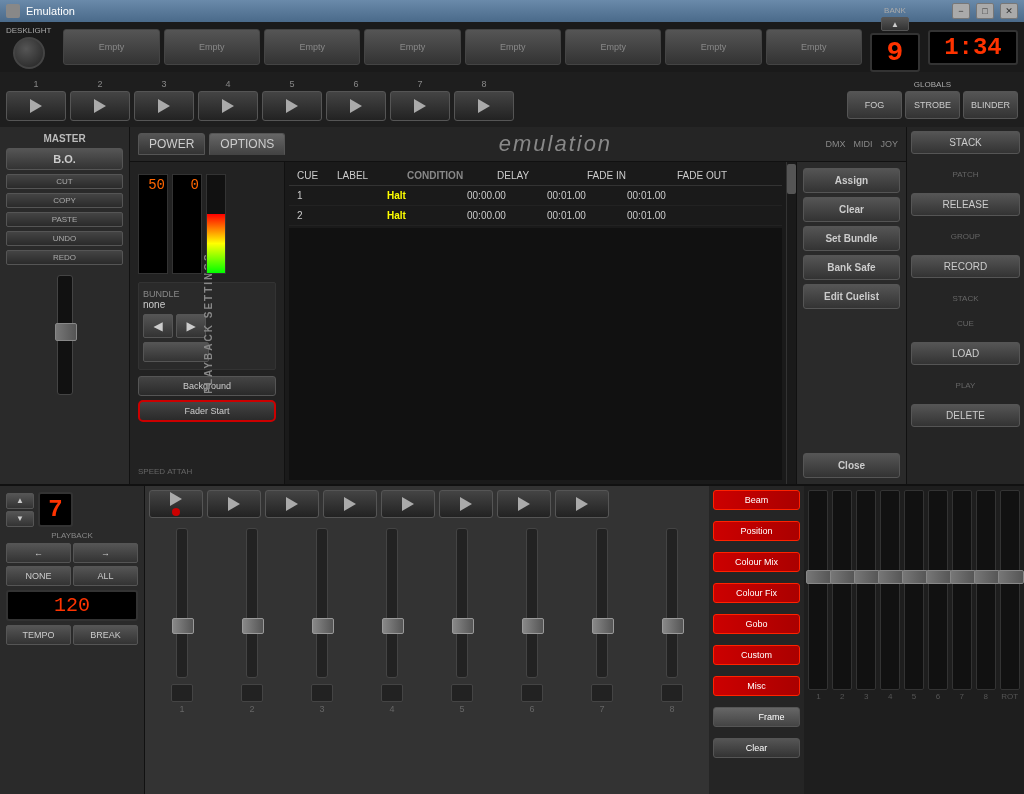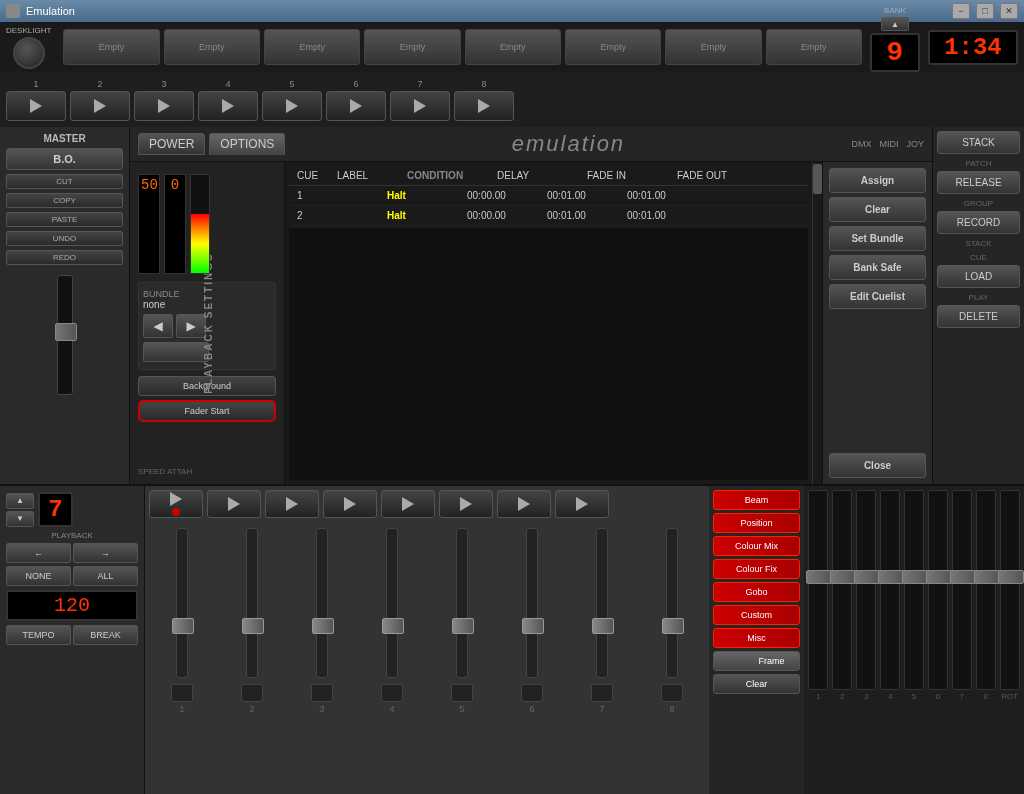--- a/index.html
+++ b/index.html
@@ -355,22 +355,22 @@
       height: 60%;
       position: absolute;
       bottom: 0;
     }
     .num-display {
       background: #000;
       border: 1px solid #333;
       color: #ff6600;
       font-family: 'Courier New', monospace;
       font-size: 14px;
-      width: 22px;
-      text-align: center;
+      width: 30px;
+      text-align: right;
       padding: 2px;
     }
     .bundle-area {
       background: #2a2a2a;
       border: 1px solid #333;
       border-radius: 2px;
       padding: 4px;
       margin: 4px;
     }
     .bundle-label { font-size: 9px; color: #888; }
@@ -458,25 +458,25 @@
       font-size: 10px;
       padding: 6px 4px;
       cursor: pointer;
       text-align: center;
       font-weight: bold;
     }
 
     
     .far-right-panel {
       background: #252525;
-      width: 92px;
+      width: 118px;
       display: flex;
       flex-direction: column;
       padding: 4px;
-      gap: 3px;
+      gap: 14px;
       border-left: 1px solid #111;
     }
     .patch-btn {
       background: linear-gradient(to bottom, #555, #333);
       border: 1px solid #555;
       border-radius: 3px;
       color: #ccc;
       font-size: 10px;
       padding: 5px 3px;
       cursor: pointer;
@@ -637,21 +637,21 @@
       cursor: pointer;
     }
 
     
     .fixture-panel {
       width: 95px;
       background: #252525;
       display: flex;
       flex-direction: column;
       padding: 4px;
-      gap: 3px;
+      gap: 11px;
     }
     .fixture-btn {
       background: linear-gradient(to right, #cc0000, #aa0000);
       border: 1px solid #ff2200;
       border-radius: 3px;
       color: #fff;
       font-size: 9px;
       padding: 4px 6px;
       cursor: pointer;
       text-align: center;
@@ -803,20 +803,28 @@
             <div class="play-triangle"></div>
           </div>
       </div>
       <div class="num-btn-container">
         <span class="num-label">8</span>
         <div class="play-btn">
             <div class="play-triangle"></div>
           </div>
       </div>
     </div>
+    <div class="globals-area">
+      <span class="globals-label">GLOBALS</span>
+      <div class="globals-btns">
+        <button class="global-btn">FOG</button>
+        <button class="global-btn">STROBE</button>
+        <button class="global-btn">BLINDER</button>
+      </div>
+    </div>
   </div>
 
   <div class="main-area">
 
     <div class="left-panel">
       <div class="master-label">MASTER</div>
       <button class="bo-btn">B.O.</button>
       <div class="ctrl-row">
         <button class="ctrl-btn">CUT</button>
       </div>

